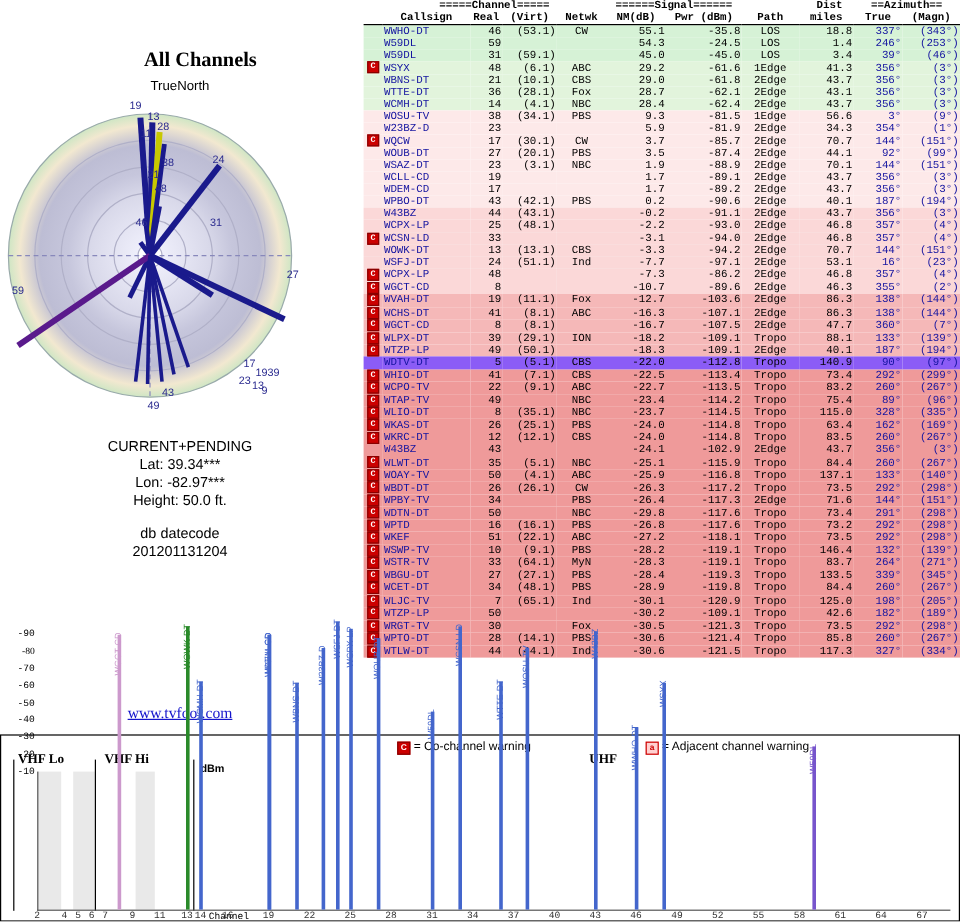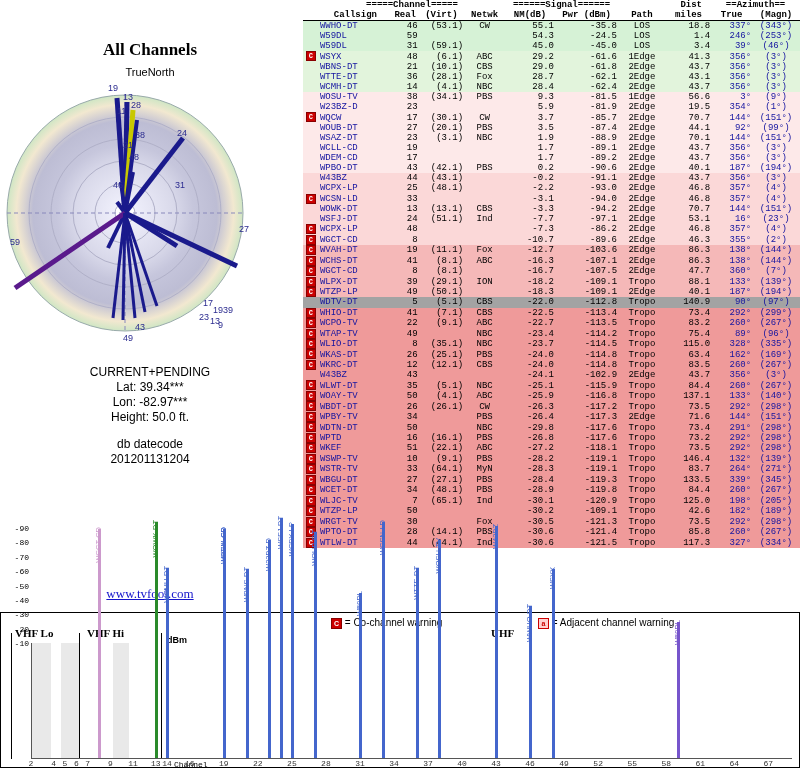--- a/index.html
+++ b/index.html
@@ -1,21 +1,21 @@
 <!DOCTYPE html>
 <html><head>
 <meta charset="utf-8">
 <style>
   html,body{margin:0;padding:0;background:#ffffff;}
   body{width:800px;height:768px;font-family:"Liberation Sans",sans-serif;position:relative;overflow:hidden;}
 
   
   #left-panel{position:absolute;left:0;top:0;width:300px;height:610px;}
   #plot-title{position:absolute;left:0;top:40px;width:300px;text-align:center;
-              font-size:17px;font-weight:bold;font-family:"Liberation Serif",serif;}
+              font-size:17px;font-weight:bold;font-family:"Liberation Serif",serif;padding-left:17px;}
   #truenorth-label{position:absolute;left:0;top:66px;width:300px;text-align:center;font-size:11px;}
 
   #polar-wrap{position:absolute;left:5px;top:80px;width:290px;height:270px;}
   .rnum{position:absolute;font-size:9px;color:#2b2b8f;white-space:nowrap;}
 
   #search-criteria{position:absolute;left:0;top:360px;width:300px;text-align:center;font-size:12px;}
   #search-criteria .hdr{font-weight:bold;text-decoration:underline;font-family:"Liberation Serif",serif;font-size:13px;}
   #search-criteria div{line-height:15px;}
   #tvfool-link{position:absolute;left:0;top:586px;width:300px;text-align:center;
                font-size:13px;color:#1515cc;text-decoration:underline;font-family:"Liberation Serif",serif;}
@@ -29,21 +29,21 @@
   .hdrrow td{font-weight:bold;text-align:center;border-bottom:1px solid #000;}
   .c-call{width:62px;}
   .c-real{width:20px;text-align:right;}
   .c-virt{width:38px;text-align:right;}
   .c-net{width:34px;text-align:center;}
   .c-nm{width:38px;text-align:right;}
   .c-pwr{width:44px;text-align:right;}
   .c-path{width:40px;text-align:center;}
   .c-dist{width:32px;text-align:right;}
   .c-true{width:34px;text-align:right;}
-  .c-mag{width:40px;text-align:center;}
+  .c-mag{width:40px;text-align:right;}
   .warnbox{display:inline-block;width:8px;height:8px;line-height:8px;font-size:7px;
            text-align:center;color:#fff;background:#cc0000;border:1px solid #800;font-weight:bold;vertical-align:middle;}
   .w-cell{width:12px;text-align:center;padding:0;}
 
   
   #bottom-panel{position:absolute;left:0;top:612px;width:800px;height:156px;
                 border:1px solid #000;box-sizing:border-box;background:#fff;}
   #legend{position:absolute;left:330px;top:4px;font-size:10px;}
   .legend-box{display:inline-block;width:9px;height:9px;line-height:9px;font-size:7px;color:#fff;
               text-align:center;background:#cc0000;border:1px solid #800;font-weight:bold;}
@@ -271,21 +271,21 @@
         </tr>
         <tr style="background: rgb(253, 233, 233);">
           <td class="w-cell"></td>
           <td class="c-call" style="color:#1414a0">W23BZ-D</td>
           <td class="c-real">23</td>
           <td class="c-virt"></td>
           <td class="c-net"></td>
           <td class="c-nm">5.9</td>
           <td class="c-pwr">-81.9</td>
           <td class="c-path">2Edge</td>
-          <td class="c-dist">19.5</td>
+          <td class="c-dist">34.3</td>
           <td class="c-true" style="color:#1414a0">354°</td>
           <td class="c-mag" style="color:#1414a0">(1°)</td>
         </tr>
         <tr style="background: rgb(253, 233, 233);">
           <td class="w-cell"><span class="warnbox">C</span></td>
           <td class="c-call" style="color:#1414a0">WQCW</td>
           <td class="c-real">17</td>
           <td class="c-virt">(30.1)</td>
           <td class="c-net">CW</td>
           <td class="c-nm">3.7</td>
@@ -509,21 +509,21 @@
           <td class="c-real">49</td>
           <td class="c-virt">(50.1)</td>
           <td class="c-net"></td>
           <td class="c-nm">-18.3</td>
           <td class="c-pwr">-109.1</td>
           <td class="c-path">2Edge</td>
           <td class="c-dist">40.1</td>
           <td class="c-true" style="color:#1414a0">187°</td>
           <td class="c-mag" style="color:#1414a0">(194°)</td>
         </tr>
-        <tr style="background: #a3a3a3;">
+        <tr style="background: #8b5cf6;">
           <td class="w-cell"></td>
           <td class="c-call" style="color:#1414a0">WDTV-DT</td>
           <td class="c-real">5</td>
           <td class="c-virt">(5.1)</td>
           <td class="c-net">CBS</td>
           <td class="c-nm">-22.0</td>
           <td class="c-pwr">-112.8</td>
           <td class="c-path">Tropo</td>
           <td class="c-dist">140.9</td>
           <td class="c-true" style="color:#1414a0">90°</td>
@@ -861,21 +861,21 @@
     <span id="chan-word" style="left:173px;top:147px;">Channel</span>
 
     <div id="yticks">
         <span class="ytick" style="left: 2px; top: 26px;">-10</span>
         <span class="ytick" style="left: 2px; top: 11.625px;">-20</span>
         <span class="ytick" style="left: 2px; top: -2.75px;">-30</span>
         <span class="ytick" style="left: 2px; top: -17.125px;">-40</span>
         <span class="ytick" style="left: 2px; top: -31.5px;">-50</span>
         <span class="ytick" style="left: 2px; top: -45.875px;">-60</span>
         <span class="ytick" style="left: 2px; top: -60.25px;">-70</span>
-        <span class="ytick" style="left: 2px; top: -74.625px;">-80</span>
+        <span class="ytick" style="left: 2px; top: -74.625px; font-family: Liberation Serif, serif;">-80</span>
         <span class="ytick" style="left: 2px; top: -89px;">-90</span>
       </div>
     <div id="xticks">
         <span class="xtick" style="left: 22px; top: 146px;">2</span>
         <span class="xtick" style="left: 44.6866px; top: 146px;">4</span>
         <span class="xtick" style="left: 56.0299px; top: 146px;">5</span>
         <span class="xtick" style="left: 67.3731px; top: 146px;">6</span>
         <span class="xtick" style="left: 78.7164px; top: 146px;">7</span>
         <span class="xtick" style="left: 101.403px; top: 146px;">9</span>
         <span class="xtick" style="left: 124.09px; top: 146px;">11</span>

